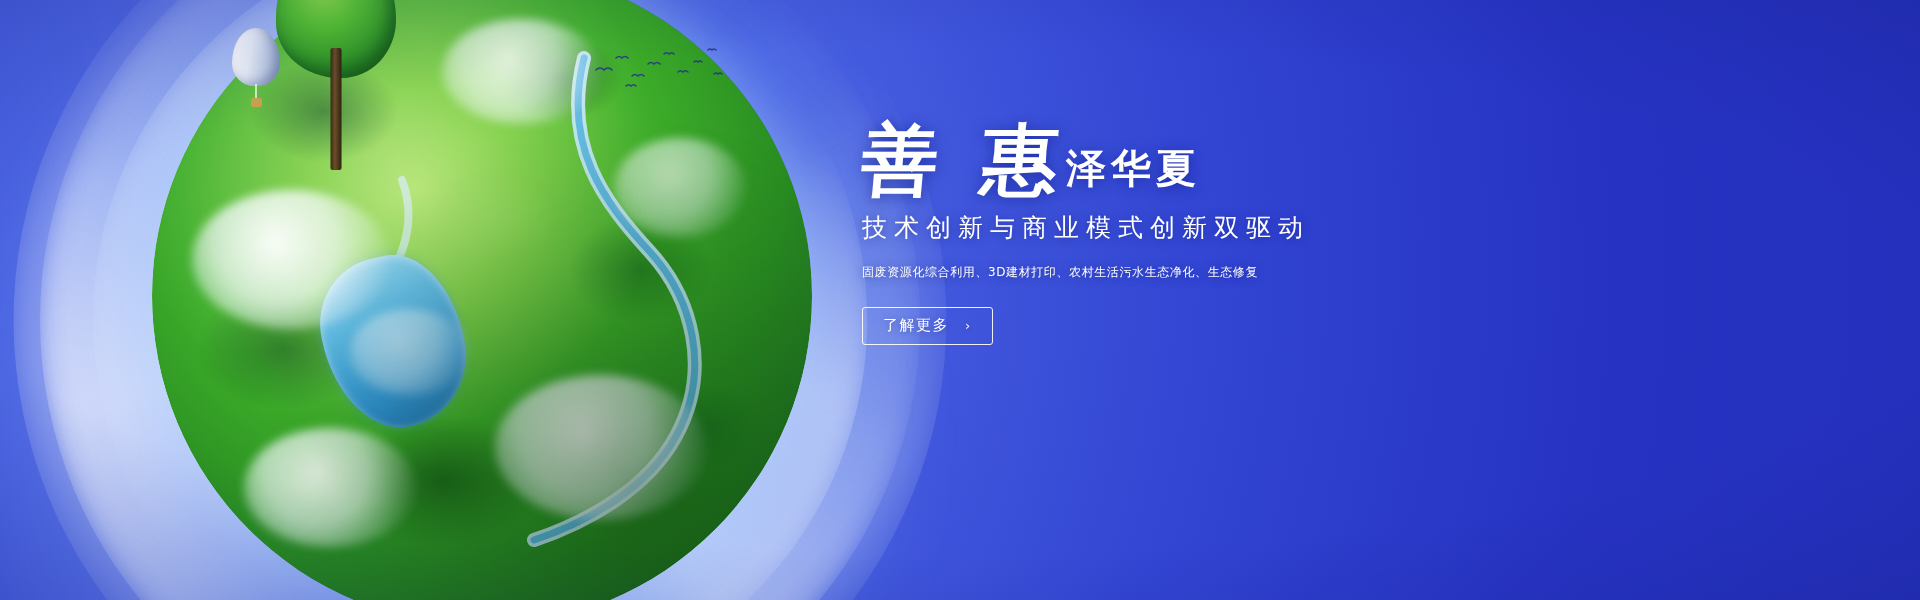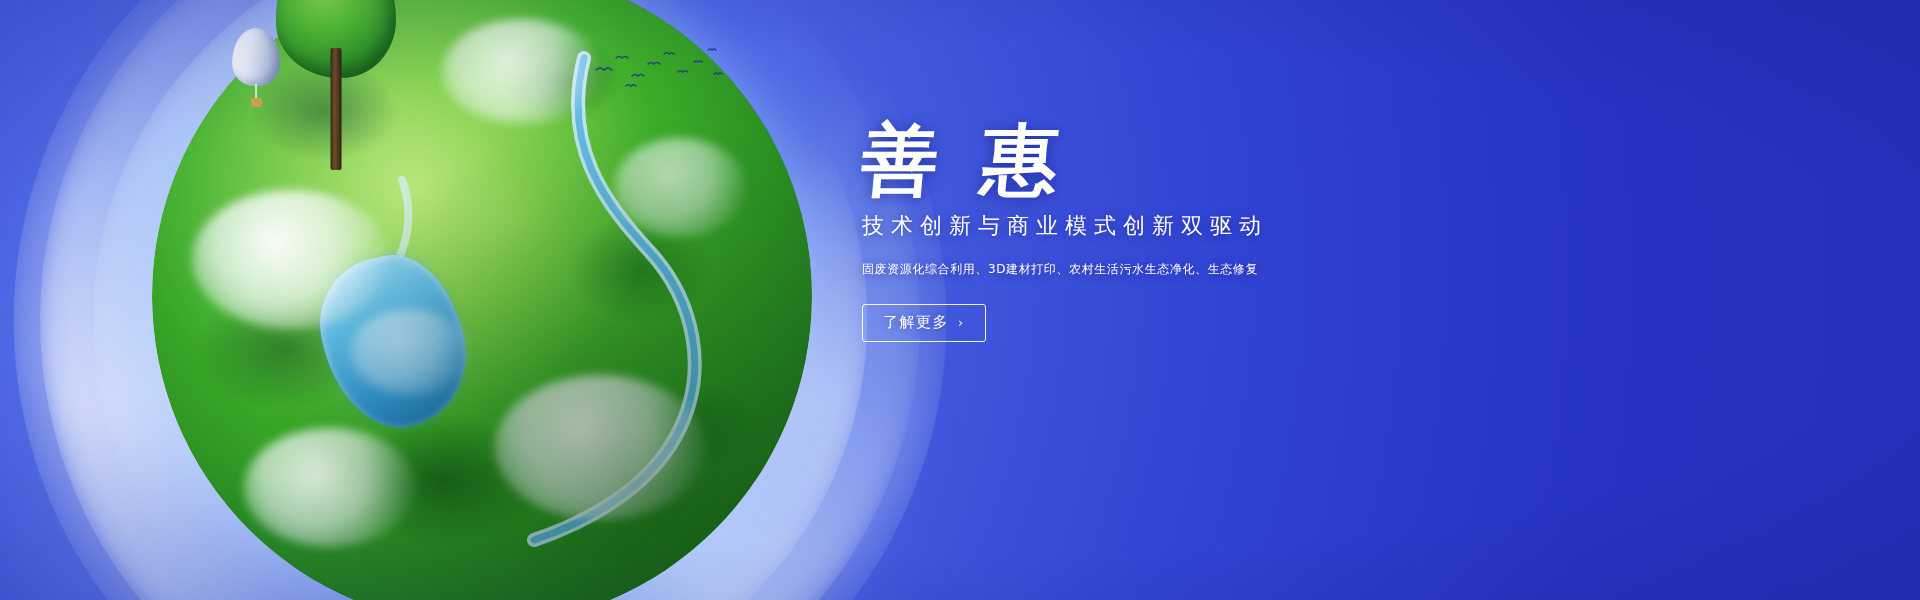--- a/index.html
+++ b/index.html
@@ -228,21 +228,21 @@
     letter-spacing:5px;
     line-height:1;
     padding-bottom:9px;
     padding-left:8px;
   }
   .hl-gap { width:44px; }
 
   .subtitle {
     margin-top:14px;
     font-family:"DejaVu Sans", sans-serif;
-    font-size:22px;
+    font-size:25px;
     font-weight:400;
     letter-spacing:7px;
     color:#ffffff;
     text-shadow:0 1px 10px rgba(10,24,120,0.5);
     white-space:nowrap;
   }
 
   .description {
     margin-top:20px;
     font-family:"DejaVu Sans", sans-serif;
@@ -251,21 +251,21 @@
     color:#ffffff;
     text-shadow:0 1px 8px rgba(10,24,120,0.5);
     white-space:nowrap;
   }
 
   .cta {
     margin-top:26px;
     display:inline-flex;
     align-items:center;
     justify-content:center;
-    gap:9px;
+    gap:16px;
     min-width:118px;
     height:38px;
     padding:10px 20px;
     border:1px solid rgba(255,255,255,0.92);
     border-radius:3px;
     background:transparent;
     color:#ffffff;
     font-family:"DejaVu Sans", sans-serif;
     font-size:15px;
     letter-spacing:1.5px;
@@ -340,20 +340,21 @@
   </svg>
 
   <div class="vignette"></div>
 
   <div class="content">
 
     <div class="headline">
       <span class="hl-brush">善</span>
       <span class="hl-gap"></span>
       <span class="hl-brush">惠</span>
+      <span class="hl-rest">泽华夏</span>
     </div>
 
     <div class="subtitle">技术创新与商业模式创新双驱动</div>
 
     <div class="description">固废资源化综合利用、3D建材打印、农村生活污水生态净化、生态修复</div>
 
     <button class="cta">
       <span>了解更多</span>
       <span class="chev">›</span>
     </button>

